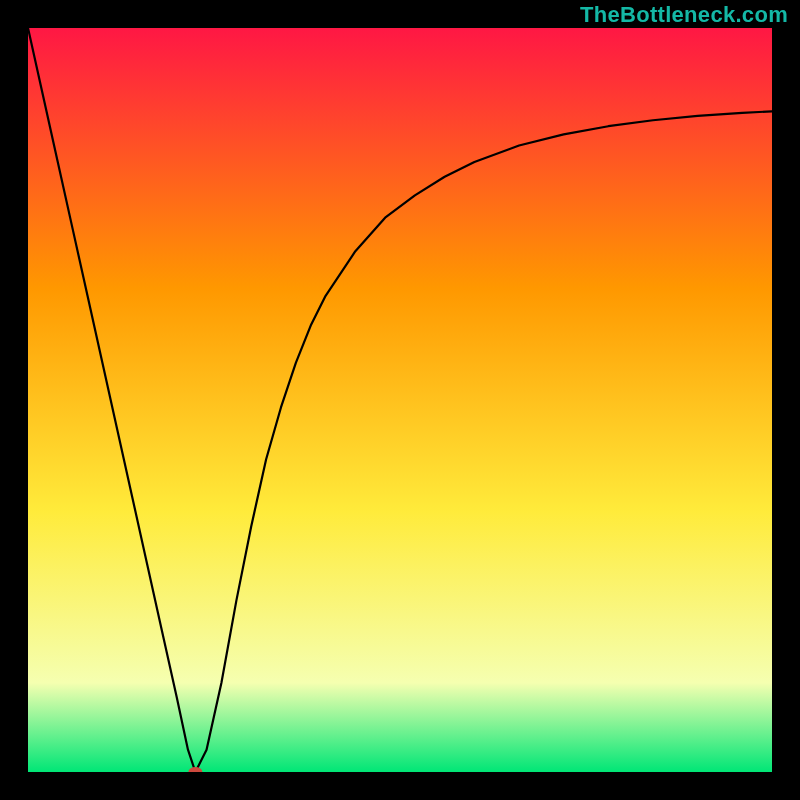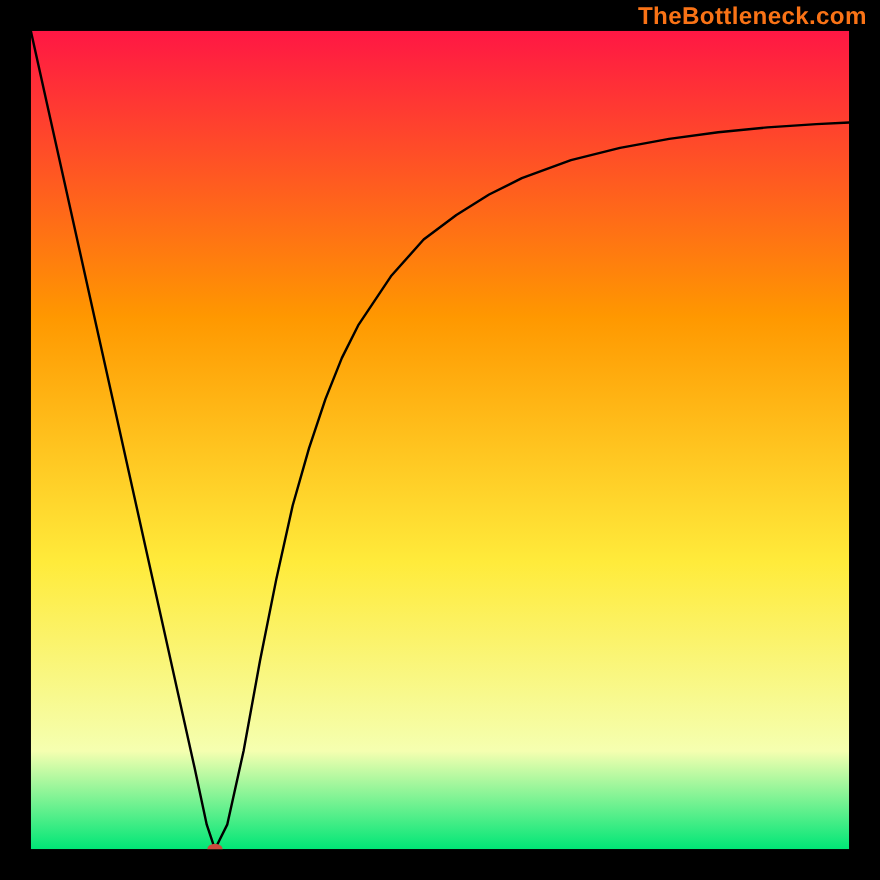--- a/index.html
+++ b/index.html
@@ -13,21 +13,21 @@
   .outer {
     position: relative;
     width: 800px;
     height: 800px;
     background: #000;
   }
   .watermark {
     position: absolute;
     top: 2px;
     right: 12px;
-    color: #f97316;
+    color: #14b8a6;
     font-size: 22px;
     font-weight: 600;
     letter-spacing: 0.3px;
     z-index: 30;
   }
   .plot {
     position: absolute;
     left: 28px;
     top: 28px;
     width: 744px;

